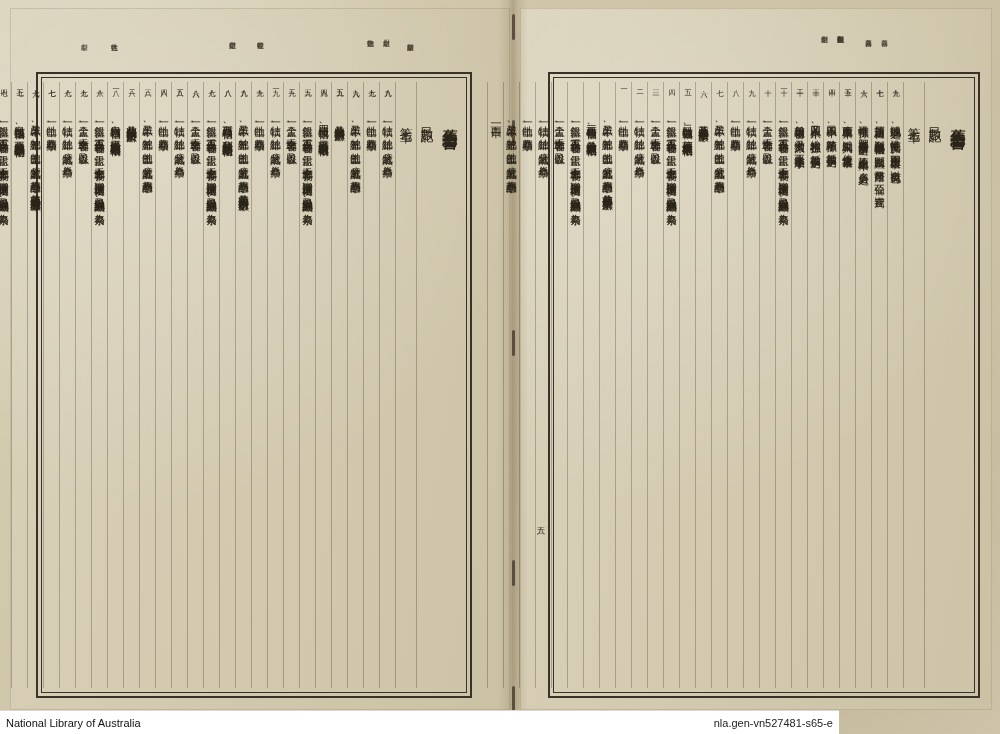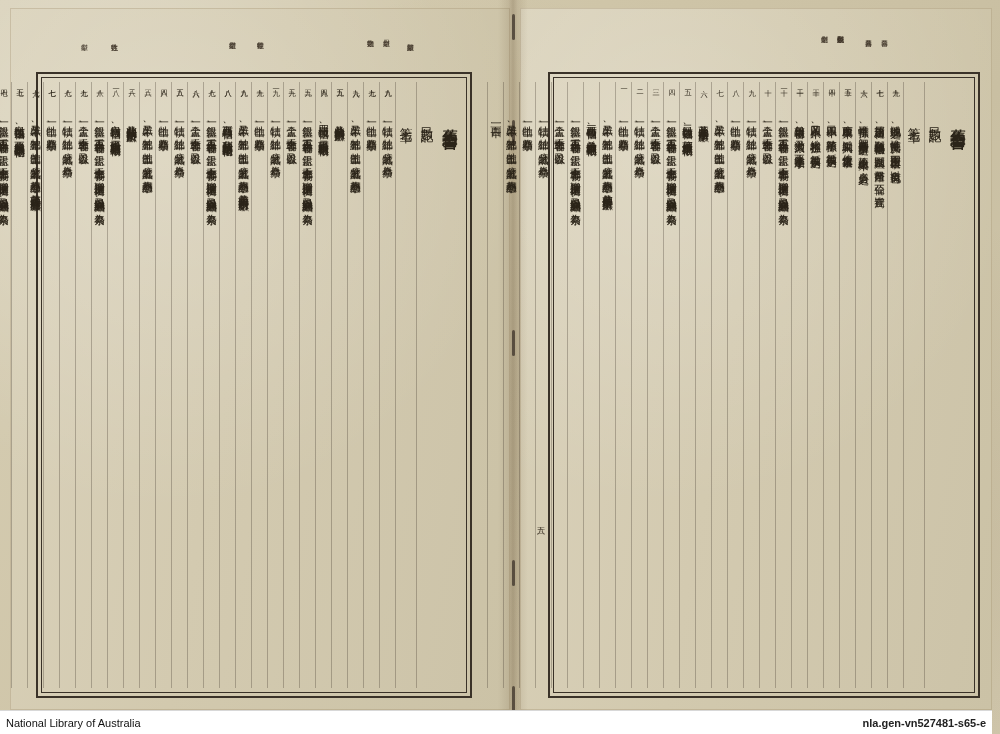--- a/index.html
+++ b/index.html
@@ -174,34 +174,34 @@
     font-family: "DejaVu Serif", serif;
     font-size: 8px;
     color: rgba(60,50,38,0.8);
   }
 
   
   #caption-bar {
     position: absolute;
     left: 0;
     bottom: 0;
-    width: 992px;
+    width: 839px;
     height: 24px;
     background: #ffffff;
     border-top: 1px solid #d8d8d8;
     display: flex;
     align-items: center;
     justify-content: space-between;
     padding: 0 6px;
     box-sizing: border-box;
     font-family: "Liberation Sans", sans-serif;
     font-size: 11px;
     color: #111111;
   }
-  #caption-bar .right { color: #222222; font-weight: bold; }
+  #caption-bar .right { color: #222222; }
 
   
   .stain {
     position: absolute;
     border-radius: 50%;
     pointer-events: none;
   }
 </style>
 </head>
 <body>

